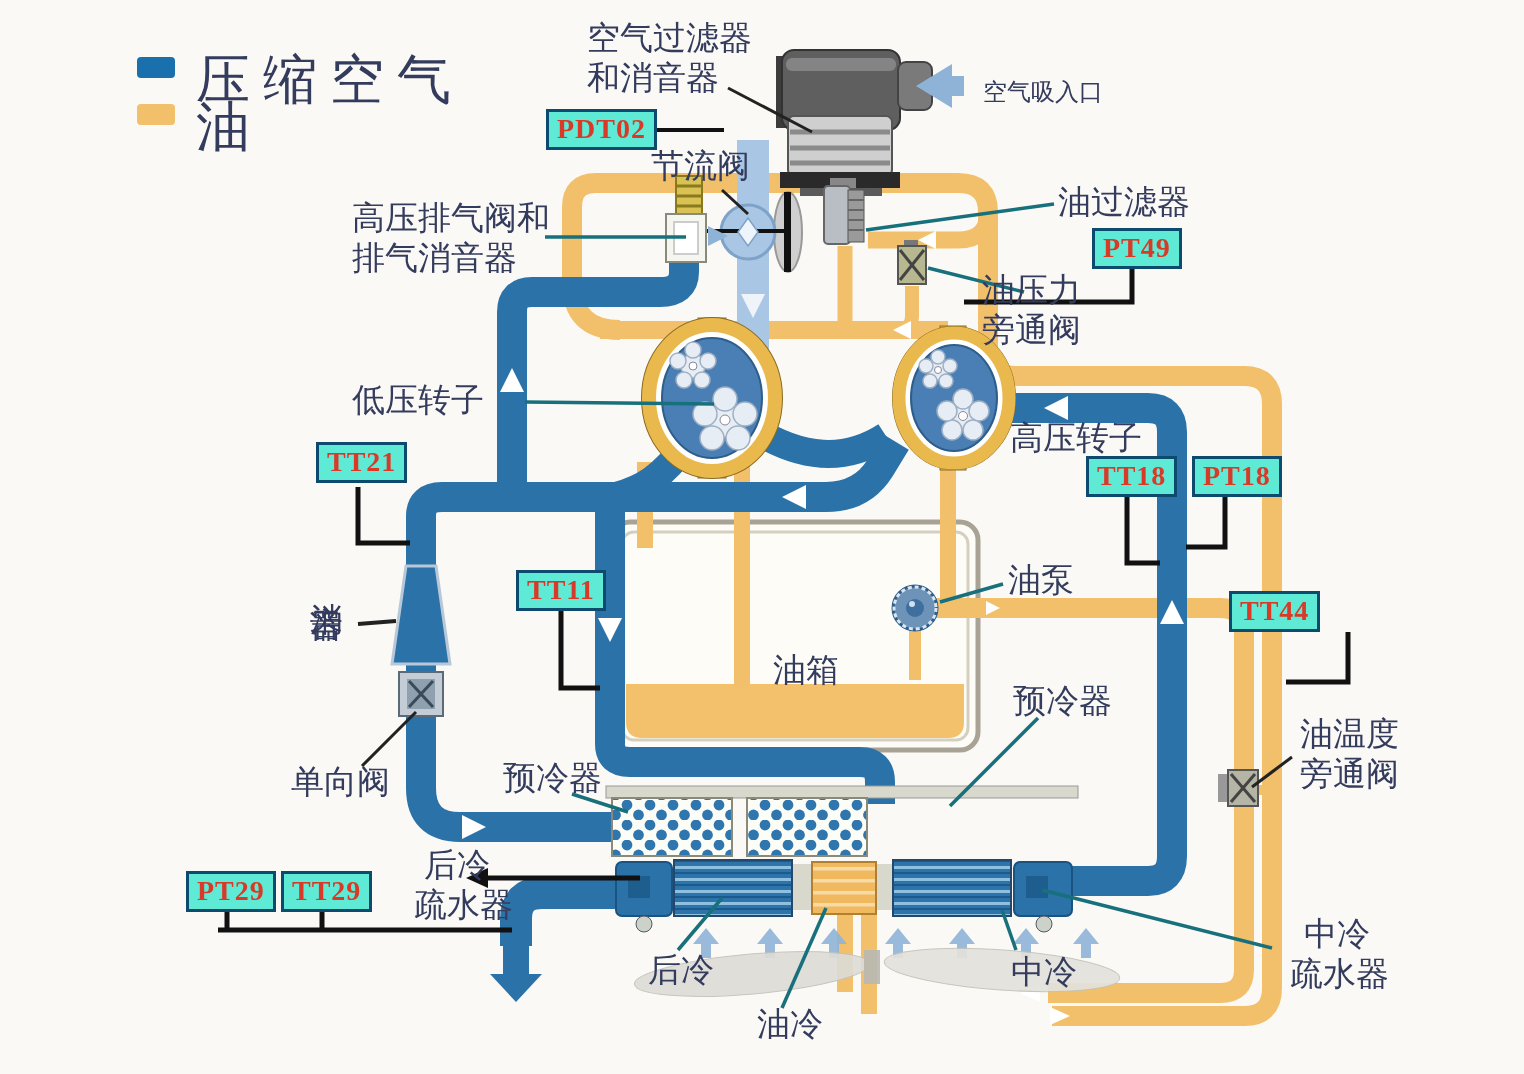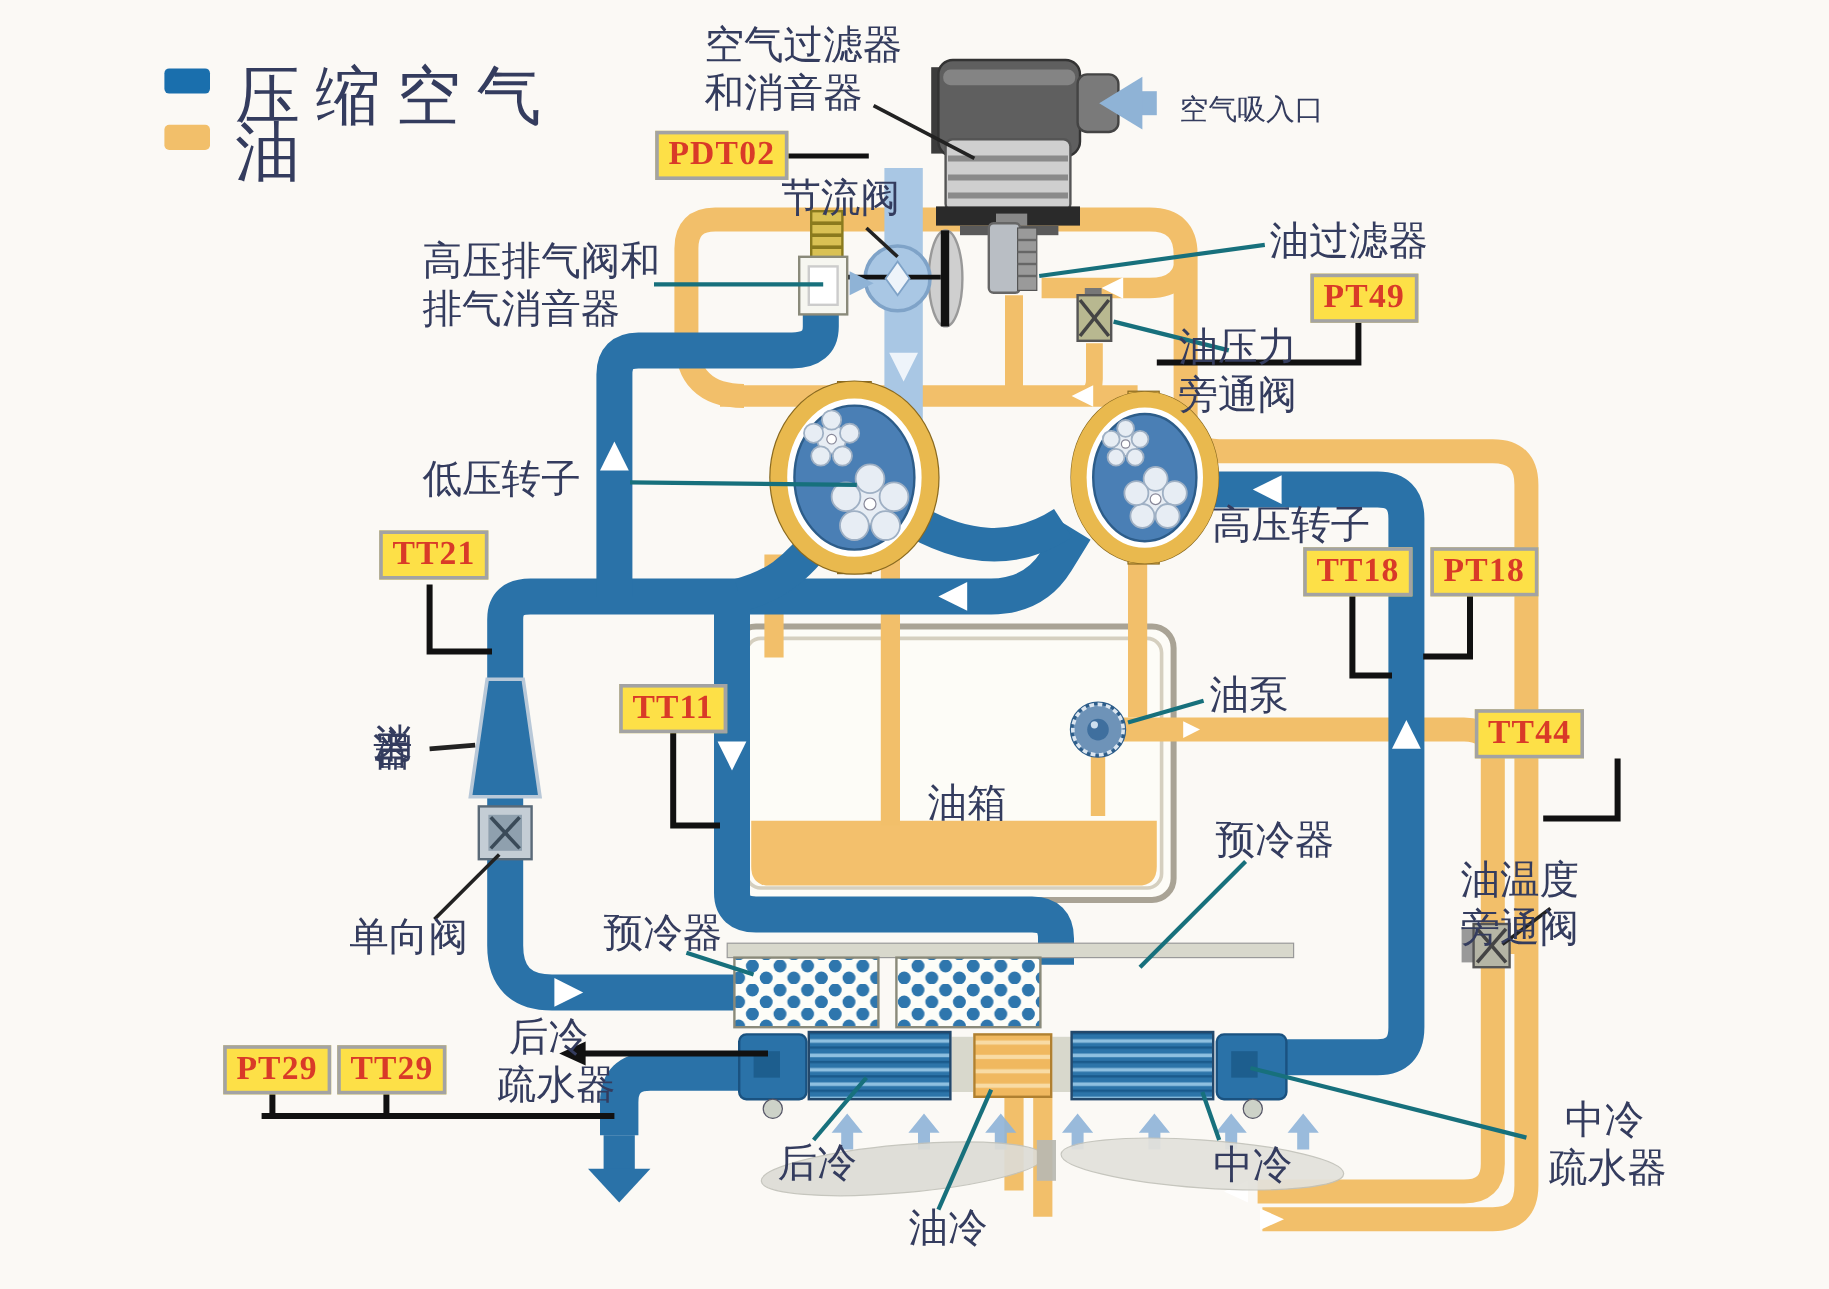--- a/index.html
+++ b/index.html
@@ -4,21 +4,21 @@
 <style>
   html,body{margin:0;padding:0;background:#efeeea;}
   #stage{position:relative;width:1524px;height:1074px;background:#fbf9f5;overflow:hidden;
          font-family:"Liberation Serif",serif;}
   #pipes{position:absolute;left:0;top:0;}
   .lbl{position:absolute;color:#343c5e;font-size:33px;line-height:1.22;white-space:nowrap;}
   .lbl .ln{display:block;}
   .big{font-size:24px;}
   .legend-text{font-size:54px;letter-spacing:13px;}
   .swatch{position:absolute;width:38px;height:21px;border-radius:4px;}
-  .sensor{position:absolute;border:3px solid #a3a3a3;background:#fde047;color:#d93a28;
+  .sensor{position:absolute;border:3px solid #0c4a6e;background:#5eead4;color:#d93a28;
           font-weight:bold;font-size:28px;line-height:1.1;padding:2px 8px;letter-spacing:1px;
           font-family:"Liberation Serif",serif;}
   .vert{writing-mode:vertical-rl;text-orientation:upright;letter-spacing:4px;}
 </style>
 </head>
 <body>
 
 <div id="stage">
 
 <svg id="pipes" width="1524" height="1074" viewBox="0 0 1524 1074">
@@ -322,21 +322,21 @@
   <span class="ln">旁通阀</span>
 </div>
 <div class="lbl" style="left:352px;top:380px;">低压转子</div>
 <div class="lbl" style="left:1010px;top:418px;">高压转子</div>
 <div class="lbl vert" style="left:306px;top:576px;height:120px;">消音器</div>
 <div class="lbl" style="left:291px;top:762px;">单向阀</div>
 <div class="lbl" style="left:773px;top:650px;">油箱</div>
 <div class="lbl" style="left:1008px;top:560px;">油泵</div>
 <div class="lbl" style="left:503px;top:758px;">预冷器</div>
 <div class="lbl" style="left:1013px;top:681px;">预冷器</div>
-<div class="lbl" style="left:1217px;top:714px;">
+<div class="lbl" style="left:1300px;top:714px;">
   <span class="ln">油温度</span>
   <span class="ln">旁通阀</span>
 </div>
 <div class="lbl" style="left:414px;top:845px;">
   <span class="ln" style="padding-left:10px;">后冷</span>
   <span class="ln">疏水器</span>
 </div>
 <div class="lbl" style="left:648px;top:950px;">后冷</div>
 <div class="lbl" style="left:757px;top:1004px;">油冷</div>
 <div class="lbl" style="left:1011px;top:952px;">中冷</div>

